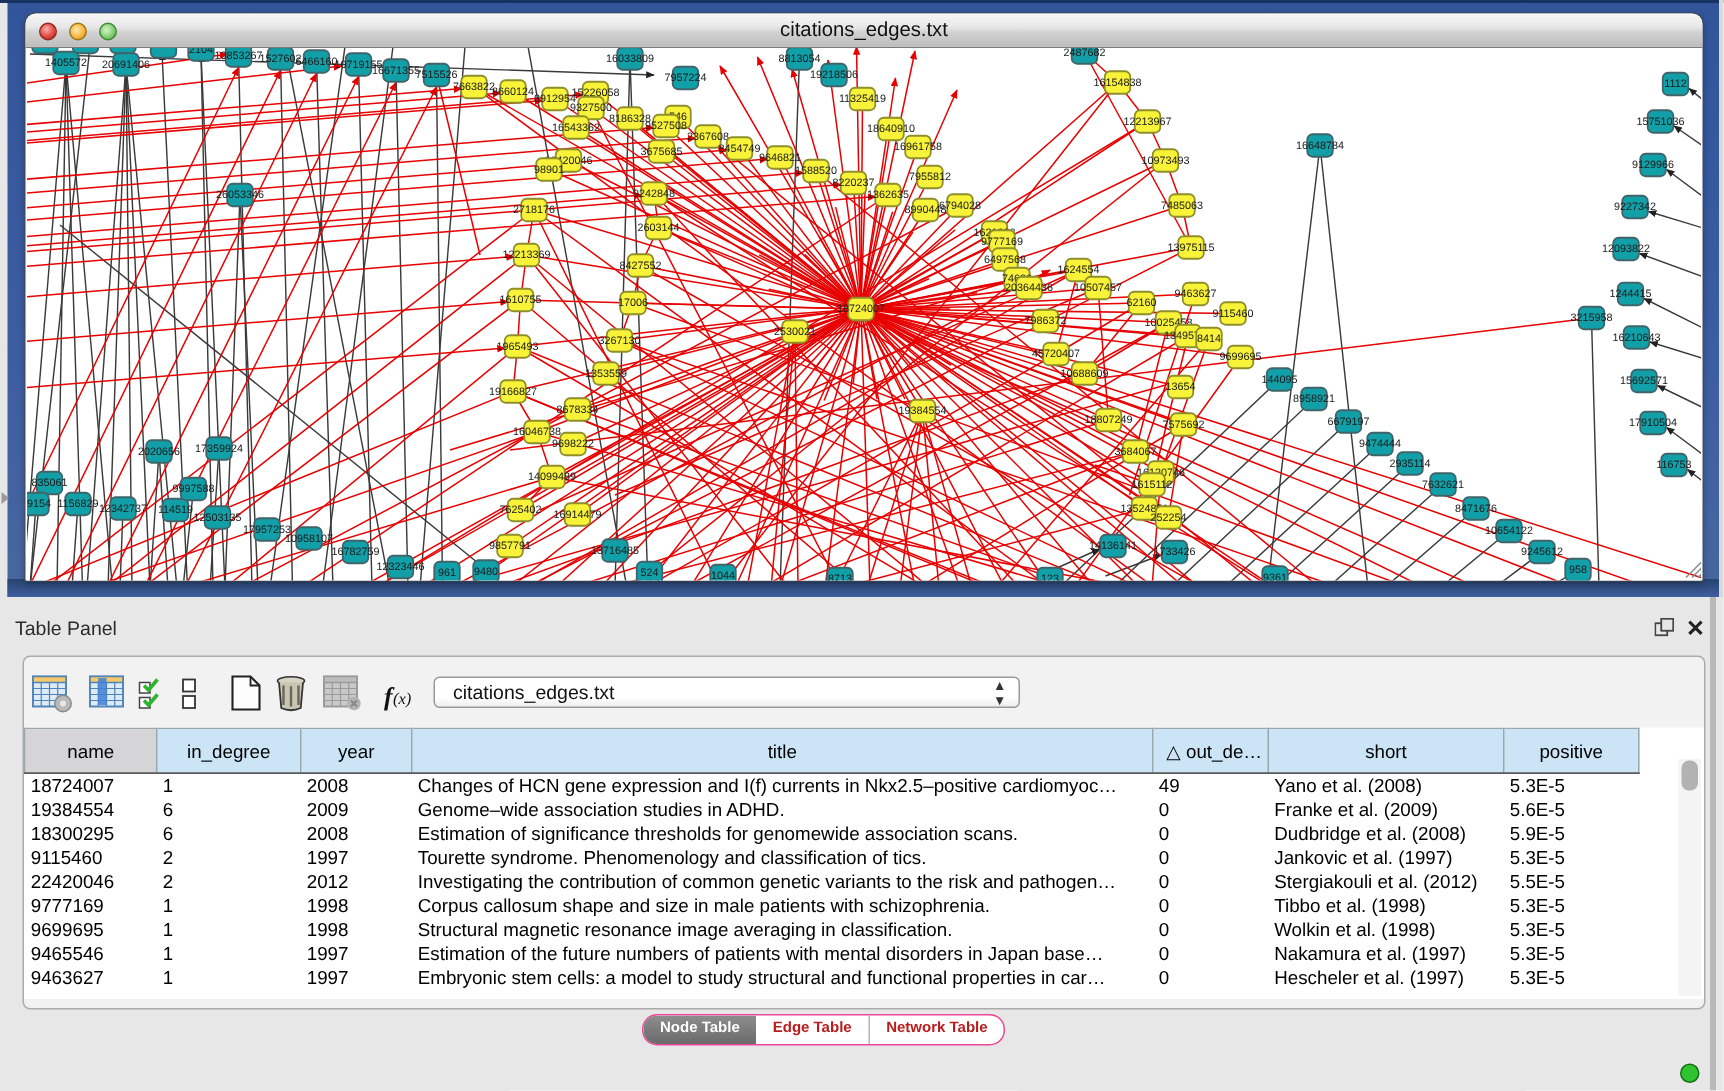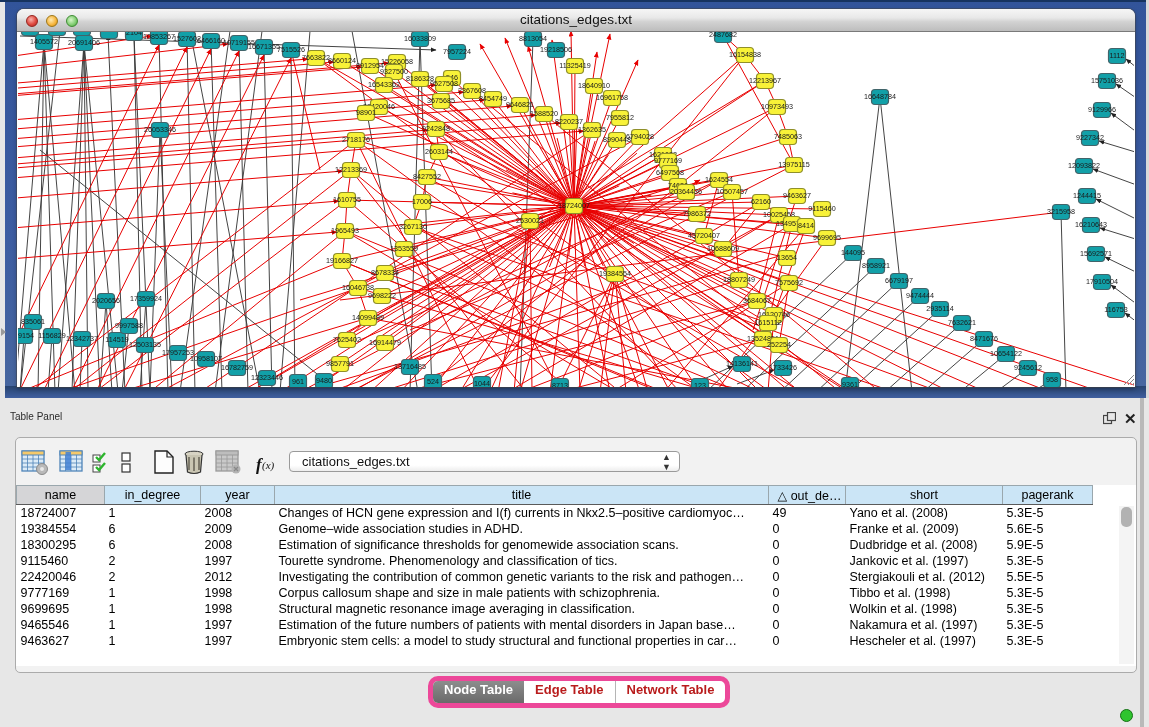--- a/index.html
+++ b/index.html
@@ -6,34 +6,34 @@
 .desktop{position:absolute;left:5px;top:2px;width:1141px;height:396px;background:linear-gradient(180deg,#32549a 0%,#3d5da2 60%,#48679f 100%)}
 .rightstrip{position:absolute;left:1146px;top:0;width:3px;height:398px;background:#d9d9d9}
 .frame{position:absolute;left:17px;top:9px;width:1118px;height:378px;border-radius:7px 7px 0 0;background:#fff;box-shadow:0 0 0 1px rgba(70,70,70,.5),0 2px 5px rgba(0,0,0,.3)}
 .titlebar{position:absolute;left:0;top:0;width:1118px;height:23px;border-radius:7px 7px 0 0;background:linear-gradient(180deg,#f6f6f6 0%,#e8e8e8 40%,#d2d2d2 58%,#bdbdbd 100%);border-bottom:1px solid #7a7a7a}
 .title{position:absolute;left:0;top:3px;width:100%;text-align:center;font-size:13.5px;color:#111}
 .tl{position:absolute;top:15px;width:12px;height:12px;border-radius:50%}
 .tl.r{left:26px;background:radial-gradient(circle at 4px 3.5px,#f8b2ac,#e04a40 55%,#a82420);border:.5px solid #96241e}
 .tl.y{left:46px;background:radial-gradient(circle at 4px 4px,#ffe9b0,#f5b338 60%,#c07f16);border:.5px solid #9d7718}
 .tl.g{left:66px;background:radial-gradient(circle at 4px 4px,#d6f5c8,#7ecc6f 60%,#459a38);border:.5px solid #3f8c34}
 .tablepanelbg{position:absolute;left:0;top:398px;width:1149px;height:329px;background:#e7e7e7}
-.tp-title{position:absolute;left:10px;top:411px;font-size:10px;color:#2b2b2b}
+.tp-title{position:absolute;left:10px;top:411px;font-size:13px;color:#2b2b2b}
 .tp-x{position:absolute;left:1124px;top:410px;font-size:15px;font-weight:bold;color:#222}
 .panel{position:absolute;left:15px;top:437px;width:1122px;height:236px;border:1px solid #ababab;border-radius:5px;background:#f2f2f2}
 .combo{position:absolute;left:289px;top:451px;width:391px;height:21px;border:1px solid #9a9a9a;border-radius:4px;background:linear-gradient(180deg,#ffffff 70%,#ededed 100%);font-size:13px;color:#111;line-height:20px;padding-left:12px}
 .combo .arr{position:absolute;right:8px;top:0;font-size:9px;line-height:10px;color:#333}
 .tablewrap{position:absolute;left:16px;top:485px;width:1120px;height:181px;background:#fff;overflow:hidden}
 table.grid{border-collapse:collapse;table-layout:fixed;width:1076px;font-size:12.5px;color:#000}
 table.grid th.l{text-align:center;padding-left:5px}
-table.grid th{background:#cbe5f6;border:1px solid #9aa7ad;border-bottom:1px solid #5a5a5a;font-weight:normal;height:19px;font-size:12.5px;padding:0}
+table.grid th{background:#cbe5f6;border:1px solid #9aa7ad;border-bottom:1px solid #5a5a5a;font-weight:normal;height:30px;font-size:12.5px;padding:0}
 table.grid th.g{background:#d5d5d7}
 table.grid td{height:16px;padding:0 0 0 4px;white-space:nowrap;overflow:hidden}
 .scrolltrack{position:absolute;left:1119px;top:506px;width:15px;height:158px;background:#f4f4f4}
 .scrollthumb{position:absolute;left:1121px;top:507px;width:11px;height:20px;border-radius:5px;background:#b2b2b2}
-.tabs{position:absolute;left:428px;top:676px;height:32px;border:5px solid #ec4899;border-radius:10px;overflow:hidden;display:flex;background:#fff;font-size:13px;font-weight:bold;color:#222}
+.tabs{position:absolute;left:428px;top:676px;height:21px;border:1px solid #ec4899;border-radius:10px;overflow:hidden;display:flex;background:#fff;font-size:10px;font-weight:bold;color:#222}
 .tabs div{padding:0 11px;line-height:18px;color:#b91c1c}
 .tabs .sel{background:linear-gradient(180deg,#8d8d8d,#6a6a6a);color:#fff}
 .tabs .sep{border-left:1px solid #b5b5b5;padding:0}
 .mem{position:absolute;right:33px;top:734px;font-size:11.5px;color:#111}
 .memdot{position:absolute;left:1120px;top:709px;width:13px;height:13px;border-radius:50%;background:#2fc42f;border:1.5px solid #157015}
 .appedge{position:absolute;left:1140px;top:398px;width:4px;height:329px;background:#b9b9b9}
 </style></head><body>
 <div class="topstrip"></div>
 <div class="desktop"></div>
 <div style="position:absolute;left:5px;top:386px;width:1141px;height:12px;background:linear-gradient(180deg,#27436f,#3f5f9f)"></div>
@@ -701,21 +701,21 @@
         <col style="width:90px">
       </colgroup>
       <thead>
         <tr>
           <th class="g">name</th>
           <th>in_degree</th>
           <th>year</th>
           <th>title</th>
           <th class="l">△ out_de…</th>
           <th>short</th>
-          <th>pagerank</th>
+          <th>positive</th>
         </tr>
       </thead>
       <tbody>
         <tr>
           <td>18724007</td>
           <td>1</td>
           <td>2008</td>
           <td>Changes of HCN gene expression and I(f) currents in Nkx2.5–positive cardiomyoc…</td>
           <td>49</td>
           <td>Yano et al. (2008)</td>

